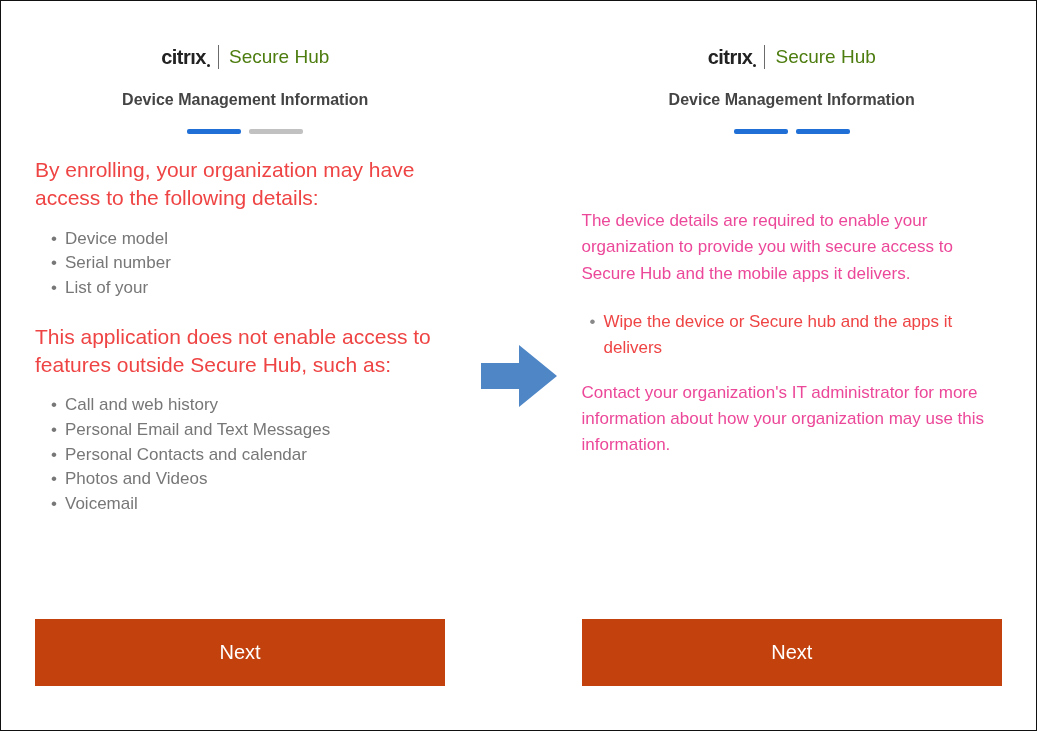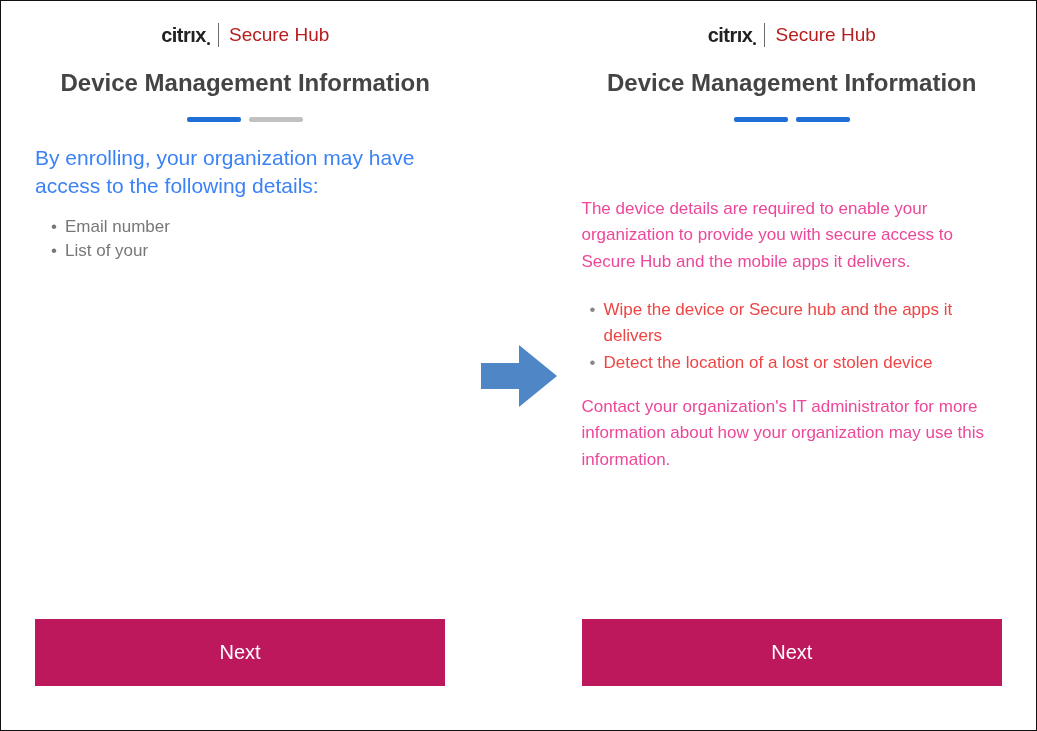--- a/index.html
+++ b/index.html
@@ -31,21 +31,21 @@
     display: flex;
     align-items: center;
     justify-content: center;
     padding-top: 20px;
   }
   .brand {
     display: flex;
     align-items: center;
     justify-content: center;
     gap: 10px;
-    margin-top: 4px;
+    margin-top: 26px;
     margin-bottom: 22px;
   }
   .brand-citrix {
     font-family: Arial, Helvetica, sans-serif;
     font-weight: 700;
     font-size: 20px;
     color: #222;
     letter-spacing: -0.5px;
     position: relative;
     padding-right: 2px;
@@ -61,25 +61,25 @@
     border-radius: 50%;
   }
   .brand-divider {
     width: 1px;
     height: 24px;
     background: #6b6b6b;
   }
   .brand-product {
     font-size: 19px;
     font-weight: 400;
-    color: #b91c1c;
+    color: #4d7c0f;
   }
   .title {
     text-align: center;
-    font-size: 24px;
+    font-size: 16px;
     font-weight: 700;
     color: #444;
     margin-bottom: 20px;
   }
   .progress {
     display: flex;
     justify-content: center;
     gap: 8px;
     margin-bottom: 22px;
   }
@@ -87,21 +87,21 @@
     width: 54px;
     height: 5px;
     border-radius: 2px;
   }
   .seg-active   { background: #1f6fd6; }
   .seg-inactive { background: #c1c1c1; }
   .section-heading {
     font-size: 21px;
     line-height: 1.35;
     font-weight: 400;
-    color: #3b82f6;
+    color: #ef4444;
     margin-bottom: 14px;
   }
   .bullets {
     list-style: none;
     padding-left: 16px;
     margin-bottom: 22px;
   }
   .bullets li {
     position: relative;
     font-size: 17px;
@@ -120,21 +120,21 @@
     line-height: 1.55;
     color: #ec4899;
     margin-bottom: 6px;
   }
   .body-block { margin-bottom: 16px; }
   .spacer { flex: 1 1 auto; }
   .next-btn {
     width: 100%;
     max-width: 420px;
     align-self: center;
-    background: #be185d;
+    background: #c2410c;
     color: #ffffff;
     border: none;
     font-size: 20px;
     font-weight: 500;
     padding: 22px 0;
     cursor: pointer;
     margin-bottom: 34px;
   }
   .pane-left .next-btn { max-width: 410px; align-self: flex-start; margin-left: 0; }
   .arrow-svg { display: block; }
@@ -168,24 +168,33 @@
     </div>
     <div class="title">Device Management Information</div>
     <div class="progress">
       <span class="progress-seg seg-active"></span>
       <span class="progress-seg seg-inactive"></span>
     </div>
 
     <div class="left-inner">
       <div class="section-heading">By enrolling, your organization may have access to the following details:</div>
       <ul class="bullets">
-        <li>Email number</li>
+        <li>Device model</li>
+        <li>Serial number</li>
         <li>List of your</li>
       </ul>
 
+      <div class="section-heading">This application does not enable access to features outside Secure Hub, such as:</div>
+      <ul class="bullets">
+        <li>Call and web history</li>
+        <li>Personal Email and Text Messages</li>
+        <li>Personal Contacts and calendar</li>
+        <li>Photos and Videos</li>
+        <li>Voicemail</li>
+      </ul>
 
       <div class="spacer"></div>
       <button class="next-btn">Next</button>
     </div>
   </div>
 
   <div class="center-col">
     <svg class="arrow-svg" width="76" height="62" viewBox="0 0 76 62">
       <polygon points="0,18 38,18 38,0 76,31 38,62 38,44 0,44" fill="#4f86c6"></polygon>
     </svg>
@@ -204,21 +213,20 @@
     </div>
 
     <div class="right-inner">
 
       <div style="height:52px"></div>
 
       <div class="body-text body-block">The device details are required to enable your organization to provide you with secure access to Secure Hub and the mobile apps it delivers.</div>
 
       <ul class="right-bullets">
         <li>Wipe the device or Secure hub and the apps it delivers</li>
-        <li>Detect the location of a lost or stolen device</li>
       </ul>
 
       <div class="body-text body-block">Contact your organization's IT administrator for more information about how your organization may use this information.</div>
 
       <div class="spacer"></div>
       <button class="next-btn">Next</button>
     </div>
   </div>
 
 </div>

